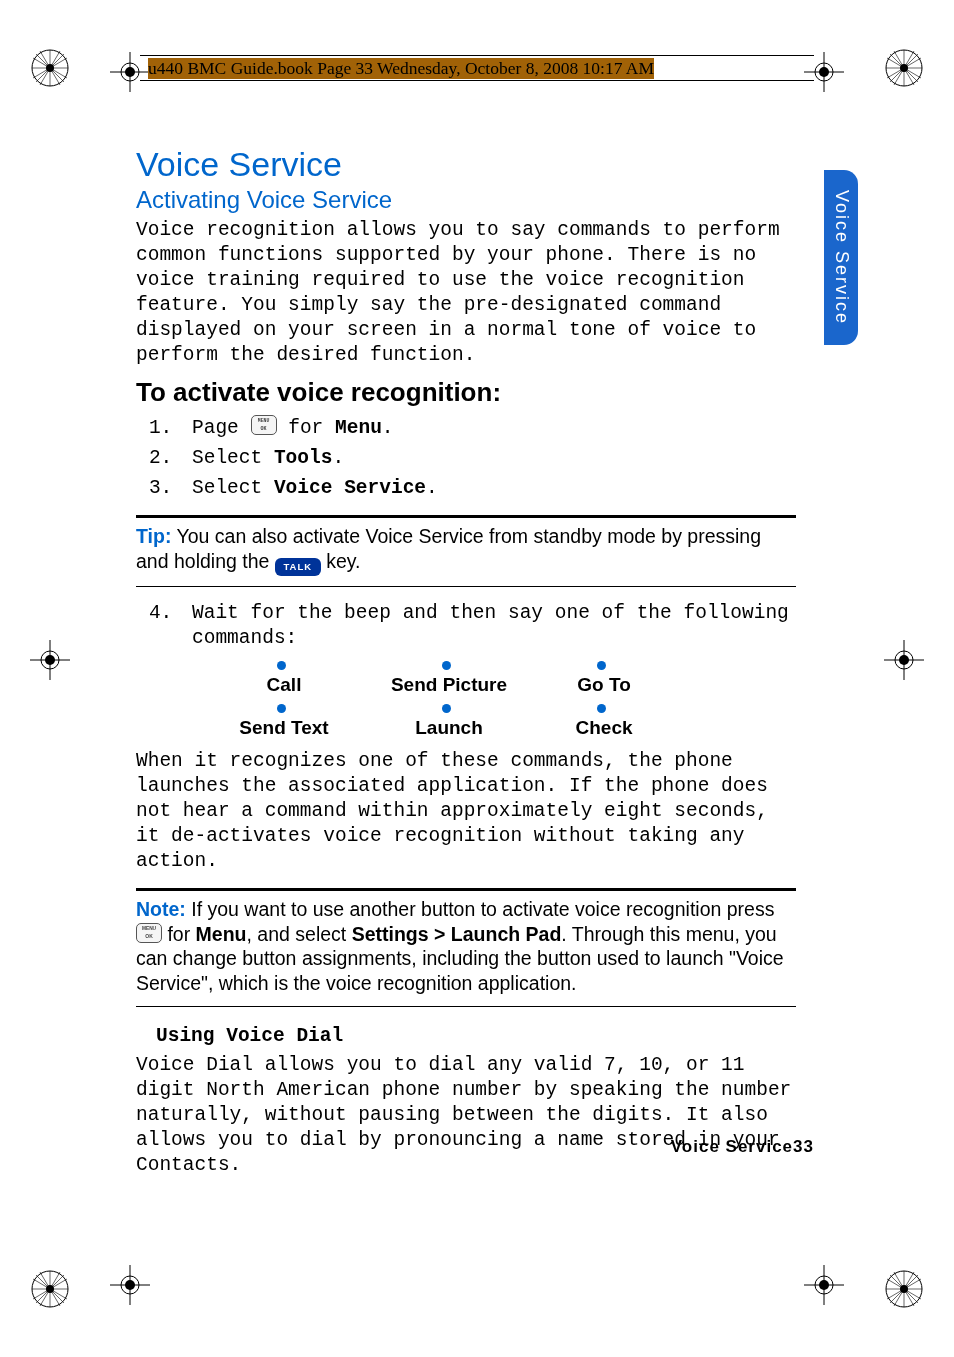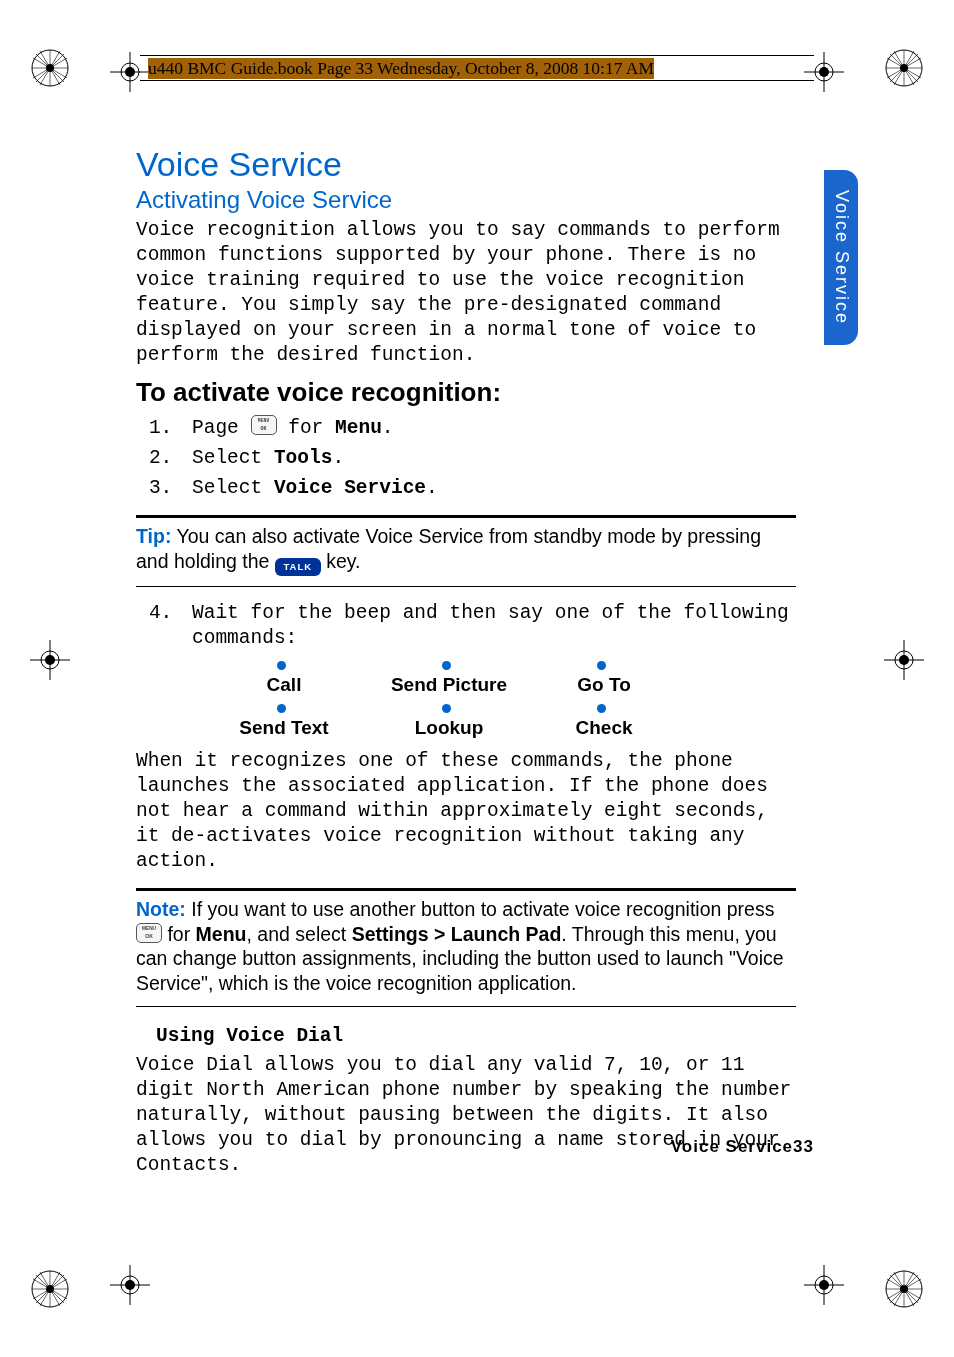--- a/index.html
+++ b/index.html
@@ -371,21 +371,21 @@
       <div class="cmd">
           <span class="dot"></span>
           <span>Go To</span>
         </div>
       <div class="cmd">
           <span class="dot"></span>
           <span>Send Text</span>
         </div>
       <div class="cmd">
           <span class="dot"></span>
-          <span>Lookup</span>
+          <span>Launch</span>
         </div>
       <div class="cmd">
           <span class="dot"></span>
           <span>Check</span>
         </div>
     </div>
 
     <p>When it recognizes one of these commands, the phone launches the associated application. If the phone does not hear a command within approximately eight seconds, it de-activates voice recognition without taking any action.</p>
 
     <div class="hr-thick" style="margin-top:14px;"></div>

